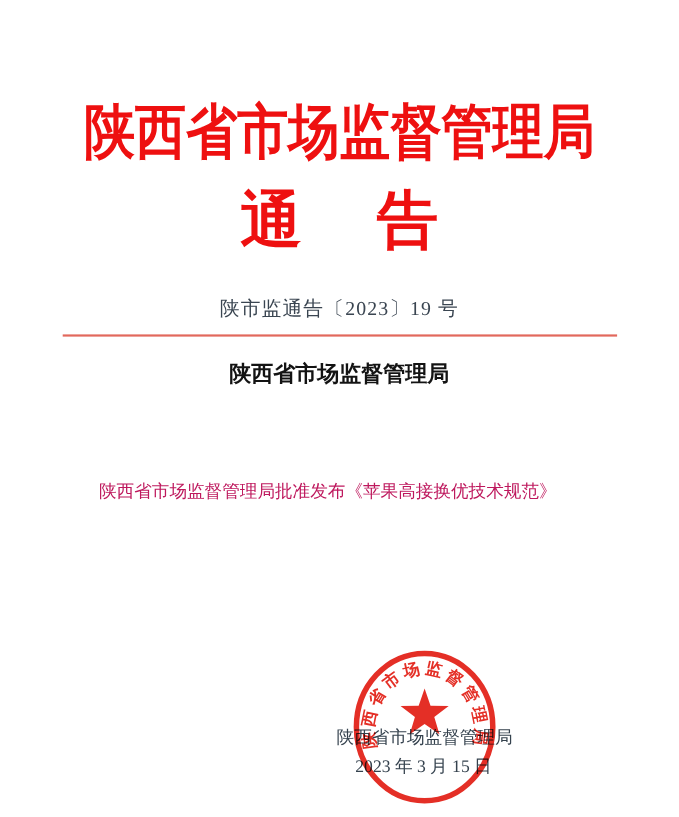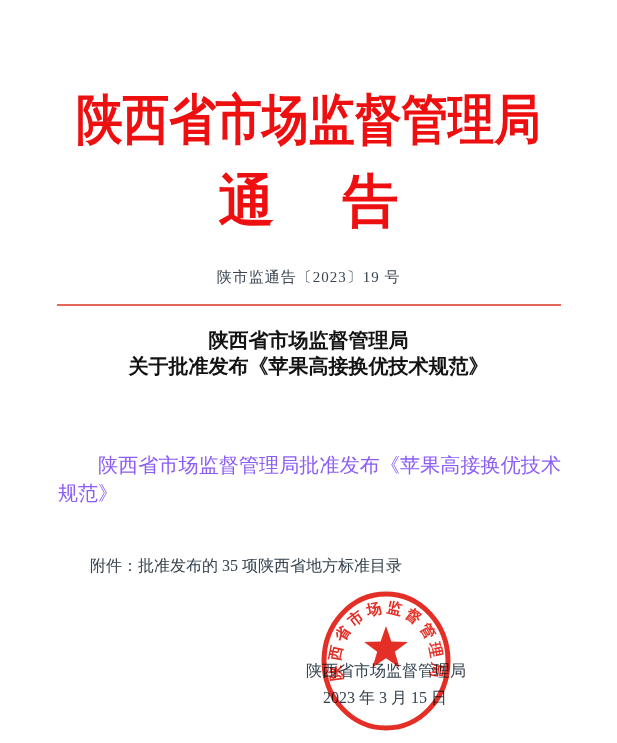--- a/index.html
+++ b/index.html
@@ -23,37 +23,37 @@
   }
   .notice-type {
     position: absolute; top: 170px; left: 0; width: 617px;
     display: flex; justify-content: center; gap: 68px;
     font-size: 56px; font-weight: bold; color: #ee1010;
     line-height: 62px;
   }
   .doc-number {
     position: absolute; top: 268px; left: 0; width: 617px;
     text-align: center;
-    font-size: 15px; color: #3a4551; letter-spacing: 1px;
+    font-size: 18px; color: #3a4551; letter-spacing: 1px;
   }
   .red-line {
     position: absolute; top: 304px; left: 57px;
     width: 504px; height: 2px; background: #e2685c;
   }
   
   .doc-title {
     position: absolute; top: 327px; left: 0; width: 617px;
     text-align: center;
     font-size: 20px; font-weight: bold; color: #131313;
     line-height: 26px;
   }
   
   .body-block {
-    position: absolute; top: 451px; left: 58px; width: 503px;
-    font-size: 20px; color: #8b5cf6; line-height: 28px;
+    position: absolute; top: 434px; left: 58px; width: 503px;
+    font-size: 16px; color: #be185d; line-height: 28px;
     text-align: justify;
   }
   .indent { text-indent: 2em; }
   .attachment {
     position: absolute; top: 556px; left: 58px; width: 503px;
     font-size: 16px; color: #35424e; text-indent: 2em;
   }
   
   .sign-block {
     position: absolute; top: 660px; left: 306px; width: 158px;
@@ -80,28 +80,26 @@
     <span>通</span>
     <span>告</span>
   </div>
 
   <div class="doc-number">陕市监通告〔2023〕19 号</div>
 
   <div class="red-line"></div>
 
   <div class="doc-title">
     <div>陕西省市场监督管理局</div>
-    <div>关于批准发布《苹果高接换优技术规范》</div>
   </div>
 
   <div class="body-block">
     <div class="indent">陕西省市场监督管理局批准发布《苹果高接换优技术规范》</div>
   </div>
 
-  <div class="attachment">附件：批准发布的 35 项陕西省地方标准目录</div>
 
   <div class="sign-block">
     <div class="sign-agency">陕西省市场监督管理局</div>
     <div class="sign-date">2023 年 3 月 15 日</div>
   </div>
 
   <svg class="seal" viewBox="0 0 142 150">
     <ellipse cx="71" cy="75" rx="62" ry="67" fill="none" stroke="#e3231a" stroke-width="5"></ellipse>
     <polygon fill="#e3231a" points="71,40 76.4,55.6 92.9,55.9 79.8,65.8 84.5,81.6 71,72.2 57.5,81.6 62.2,65.8 49.1,55.9 65.6,55.6"></polygon>
     <defs>

